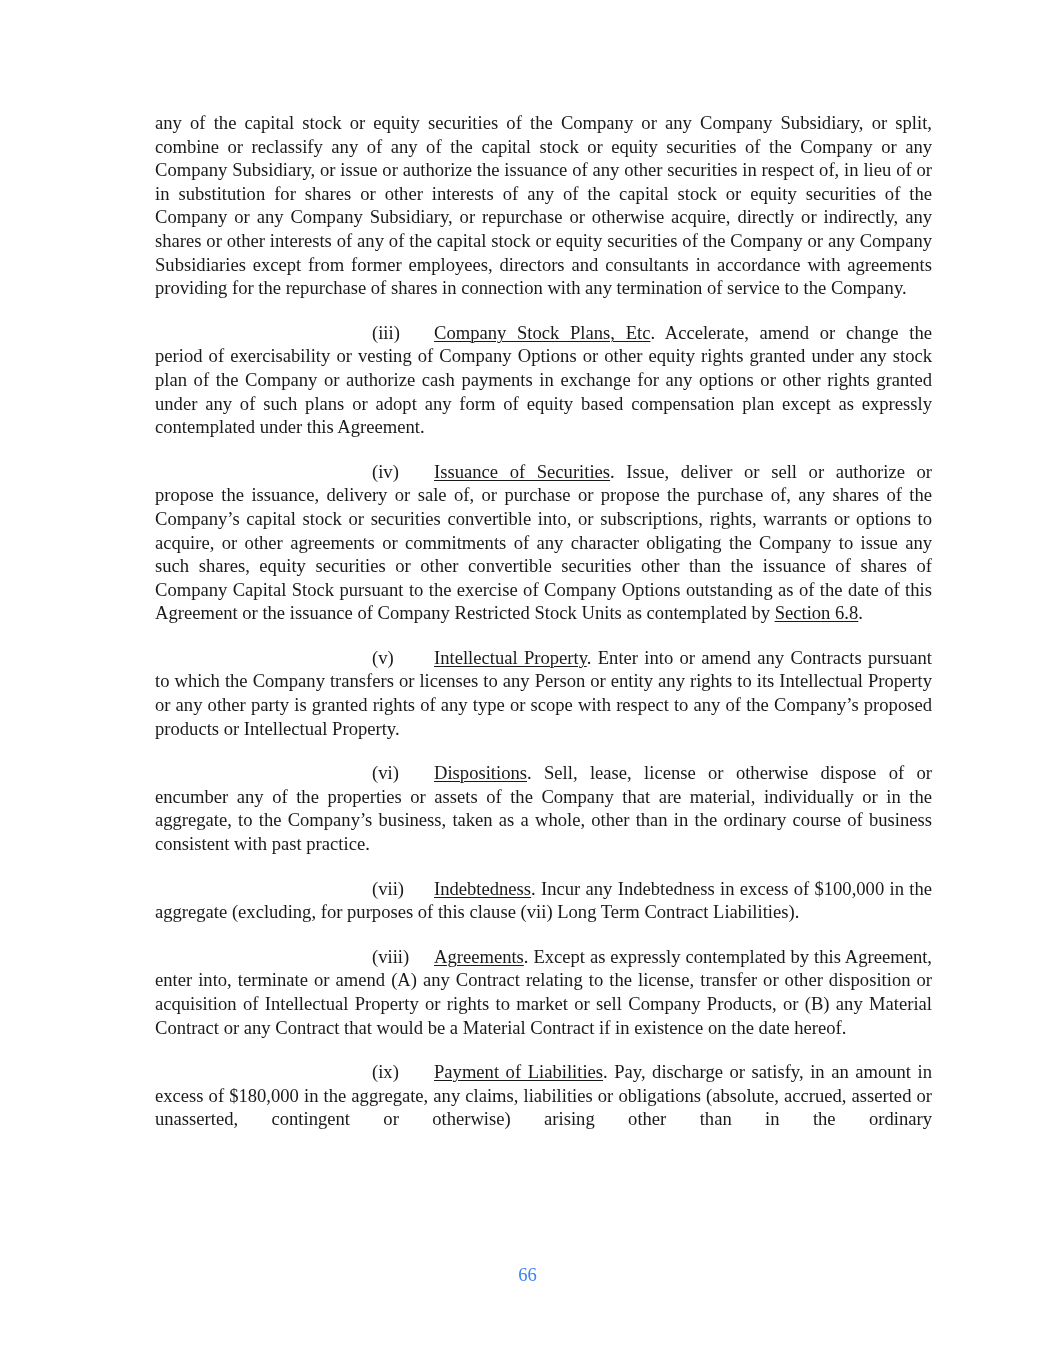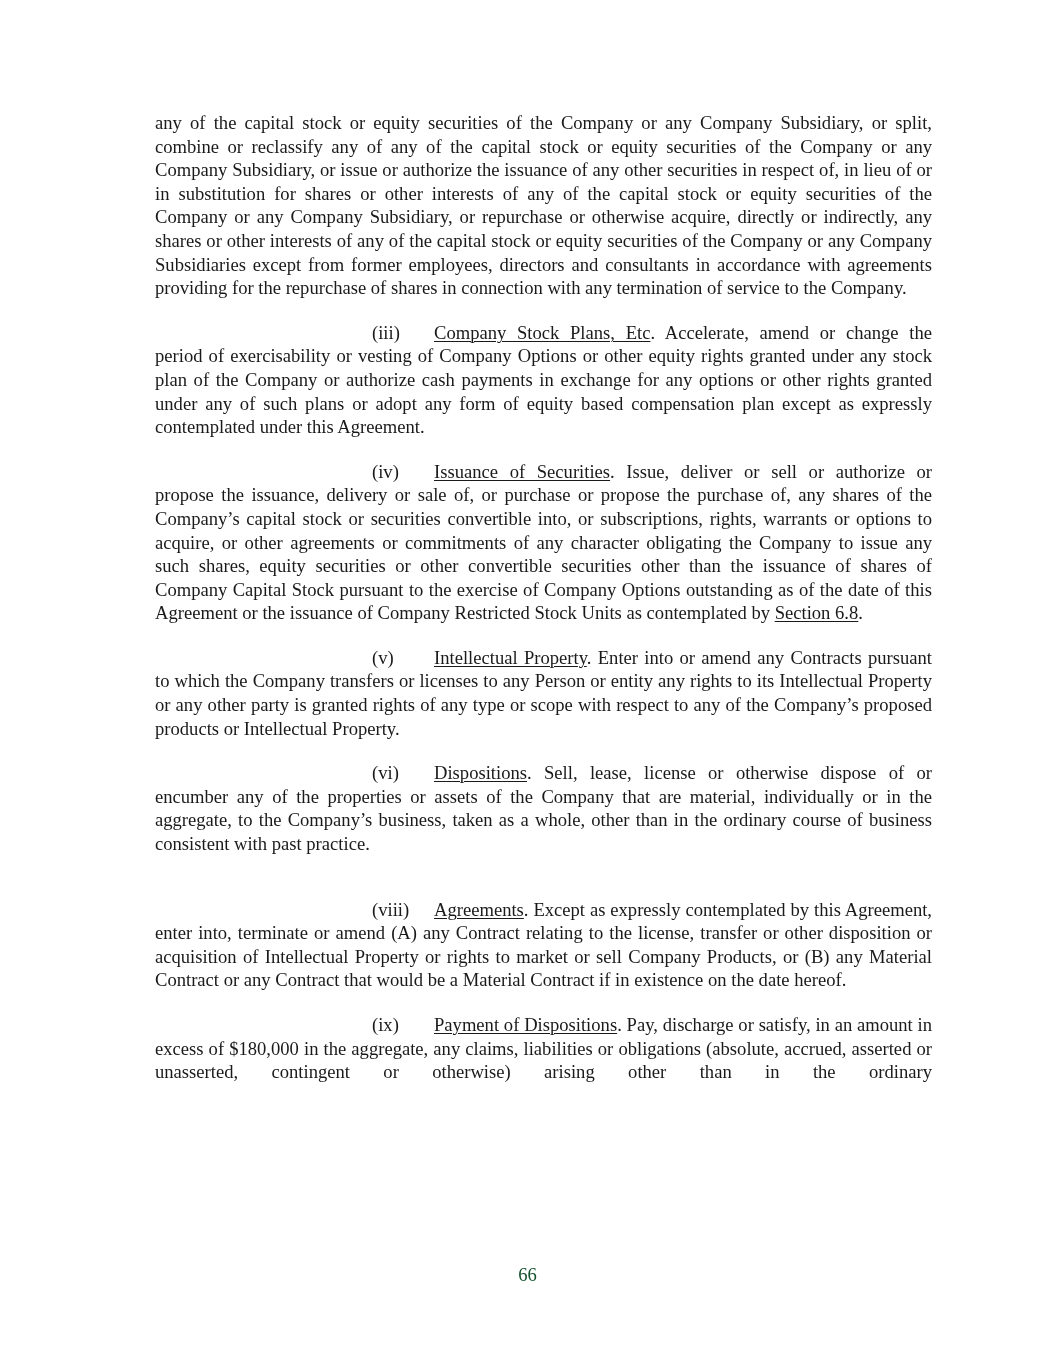--- a/index.html
+++ b/index.html
@@ -21,21 +21,21 @@
   .heading { text-decoration: underline; text-underline-offset: 2px; text-decoration-thickness: 1px; }
   .xref { text-decoration: underline; text-underline-offset: 2px; text-decoration-thickness: 1px; }
   .footer {
     position: absolute;
     top: 1264px;
     left: 0;
     width: 1055px;
     text-align: center;
     font-family: "Liberation Serif", "DejaVu Serif", serif;
     font-size: 18.6px;
-    color: #14532d;
+    color: #3b82f6;
   }
 </style>
 </head>
 <body>
 
 <div class="page">
 
   <p class="para">any of the capital stock or equity securities of the Company or any Company Subsidiary, or split, combine or reclassify any of any of the capital stock or equity securities of the Company or any Company Subsidiary, or issue or authorize the issuance of any other securities in respect of, in lieu of or in substitution for shares or other interests of any of the capital stock or equity securities of the Company or any Company Subsidiary, or repurchase or otherwise acquire, directly or indirectly, any shares or other interests of any of the capital stock or equity securities of the Company or any Company Subsidiaries except from former employees, directors and consultants in accordance with agreements providing for the repurchase of shares in connection with any termination of service to the Company.</p>
 
   <div class="gap"></div>
@@ -49,24 +49,25 @@
   <div class="gap"></div>
 
   <p class="para"><span class="lead"></span><span class="num">(v)</span><span class="heading">Intellectual Property</span><span>.  Enter into or amend any Contracts pursuant to which the Company transfers or licenses to any Person or entity any rights to its Intellectual Property or any other party is granted rights of any type or scope with respect to any of the Company’s proposed products or Intellectual Property.</span></p>
 
   <div class="gap"></div>
 
   <p class="para"><span class="lead"></span><span class="num">(vi)</span><span class="heading">Dispositions</span><span>.  Sell, lease, license or otherwise dispose of or encumber any of the properties or assets of the Company that are material, individually or in the aggregate, to the Company’s business, taken as a whole, other than in the ordinary course of business consistent with past practice.</span></p>
 
   <div class="gap"></div>
 
+  <p class="para"><span class="lead"></span><span class="num">(vii)</span><span class="heading">Indebtedness</span><span>.  Incur any Indebtedness in excess of $100,000 in the aggregate (excluding, for purposes of this clause (vii) Long Term Contract Liabilities).</span></p>
 
   <div class="gap"></div>
 
   <p class="para"><span class="lead"></span><span class="num">(viii)</span><span class="heading">Agreements</span><span>.  Except as expressly contemplated by this Agreement, enter into, terminate or amend (A) any Contract relating to the license, transfer or other disposition or acquisition of Intellectual Property or rights to market or sell Company Products, or (B) any Material Contract or any Contract that would be a Material Contract if in existence on the date hereof.</span></p>
 
   <div class="gap"></div>
 
-  <p class="para" style="text-align-last: justify;"><span class="lead"></span><span class="num">(ix)</span><span class="heading">Payment of Dispositions</span><span>.  Pay, discharge or satisfy, in an amount in excess of $180,000 in the aggregate, any claims, liabilities or obligations (absolute, accrued, asserted or unasserted, contingent or otherwise) arising other than in the ordinary</span></p>
+  <p class="para" style="text-align-last: justify;"><span class="lead"></span><span class="num">(ix)</span><span class="heading">Payment of Liabilities</span><span>.  Pay, discharge or satisfy, in an amount in excess of $180,000 in the aggregate, any claims, liabilities or obligations (absolute, accrued, asserted or unasserted, contingent or otherwise) arising other than in the ordinary</span></p>
 
 </div>
 
 <div class="footer">66</div>
 
 </body></html>

